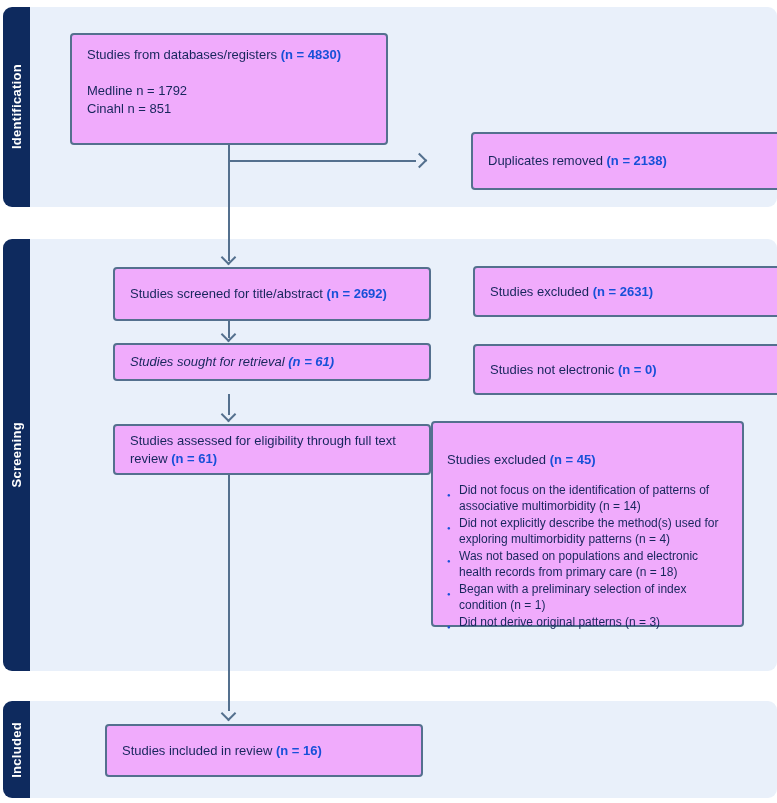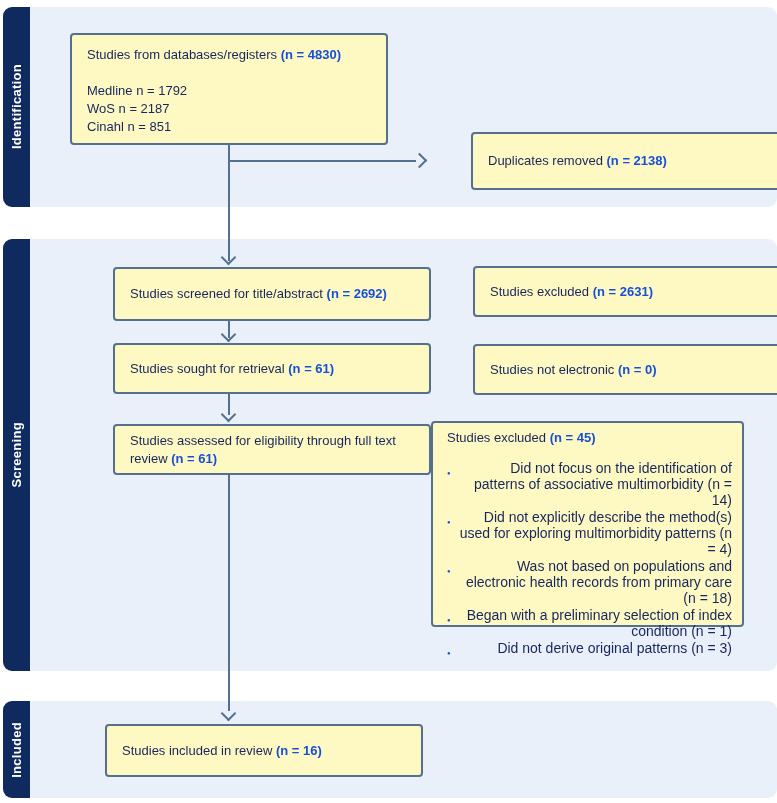--- a/index.html
+++ b/index.html
@@ -32,43 +32,42 @@
   }
   .band .panel {
     position: absolute; left: 30px; right: 0; top: 0; bottom: 0;
     background: #e9f0fa;
     border-radius: 0 9px 9px 0;
   }
 
   
   .box {
     position: absolute;
-    background: #fef9c3;
+    background: #f0abfc;
     border: 2px solid #54708e;
     border-radius: 4px;
     box-sizing: border-box;
     font-size: 13px;
     line-height: 18px;
     color: #17265c;
   }
   .box.center { display: flex; align-items: center; padding: 0 12px 0 15px; margin-left: 43px; }
   .box.multi { padding: 11px 12px 10px 15px; }
   .nowrap { white-space: nowrap; }
   .n { color: #1750d8; font-weight: bold; }
   .src-first { margin-top: 18px; }
 
   
-  .box.reasons-box { padding: 6px 10px 10px 14px; }
+  .box.reasons-box { padding: 28px 10px 10px 14px; }
   .reasons-list {
     margin: 13px 0 0 0;
     padding: 0;
     list-style: none;
-    font-size: 14px;
+    font-size: 12px;
     line-height: 16px;
-    text-align: right;
   }
   .reasons-list li {
     position: relative;
     padding-left: 12px;
     margin-bottom: 1px;
   }
   .reasons-list li::before {
     content: "\25CF";
     position: absolute;
     left: 0;
@@ -136,37 +135,36 @@
 
   <div class="hline" style="left:389px; top:448px; width:31px;"></div>
   <div class="chev right" style="left:417px; top:443px;"></div>
 
   <div class="vline" style="left:228px; top:475px; height:236px;"></div>
   <div class="chev down" style="left:223px; top:708px;"></div>
 
   <div class="box multi" style="left:70px; top:33px; width:318px; height:112px;">
     <div class="nowrap"><span>Studies from databases/registers</span> <strong class="n">(n = 4830)</strong></div>
     <div class="nowrap src-first">Medline n = 1792</div>
-    <div class="nowrap">WoS n = 2187</div>
     <div class="nowrap">Cinahl n = 851</div>
   </div>
 
   <div class="box center" style="left:428px; top:132px; width:319px; height:58px;">
     <div class="nowrap"><span>Duplicates removed</span> <strong class="n">(n = 2138)</strong></div>
   </div>
 
   <div class="box center" style="left:70px; top:267px; width:318px; height:54px;">
     <div class="nowrap"><span>Studies screened for title/abstract</span> <strong class="n">(n = 2692)</strong></div>
   </div>
 
   <div class="box center" style="left:430px; top:266px; width:315px; height:51px;">
     <div class="nowrap"><span>Studies excluded</span> <strong class="n">(n = 2631)</strong></div>
   </div>
 
-  <div class="box center" style="left:70px; top:343px; width:318px; height:51px;">
+  <div class="box center" style="left:70px; top:343px; width:318px; height:38px;font-style:italic;">
     <div class="nowrap"><span>Studies sought for retrieval</span> <strong class="n">(n = 61)</strong></div>
   </div>
 
   <div class="box center" style="left:430px; top:344px; width:315px; height:51px;">
     <div class="nowrap"><span>Studies not electronic</span> <strong class="n">(n = 0)</strong></div>
   </div>
 
   <div class="box center" style="left:70px; top:424px; width:318px; height:51px;">
     <div><span>Studies assessed for eligibility through full text review</span> <strong class="n">(n = 61)</strong></div>
   </div>

